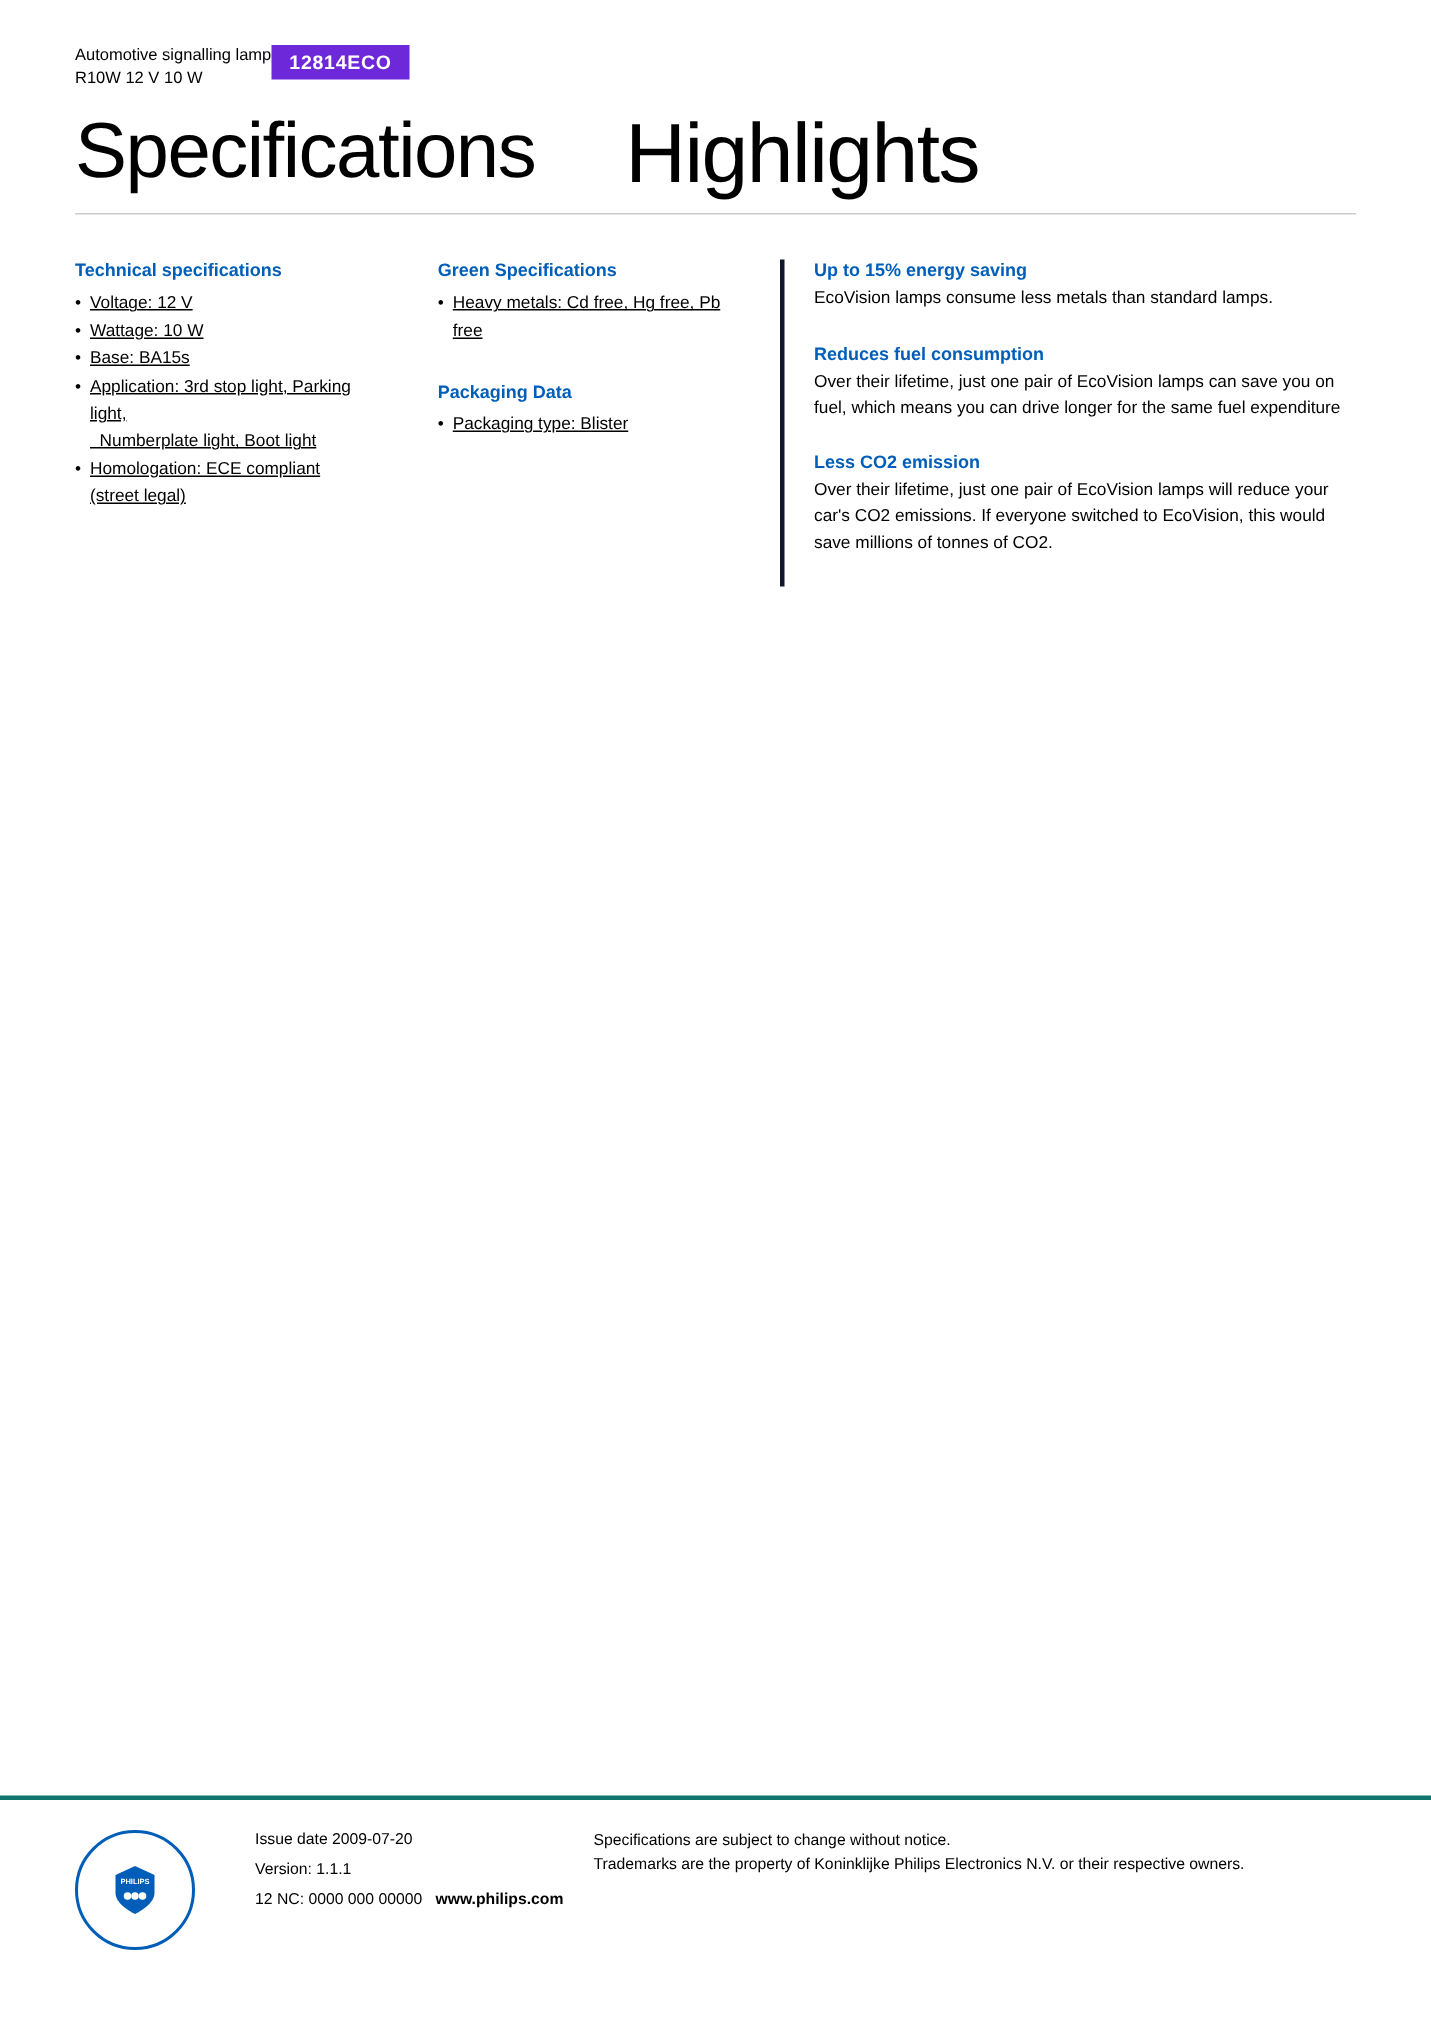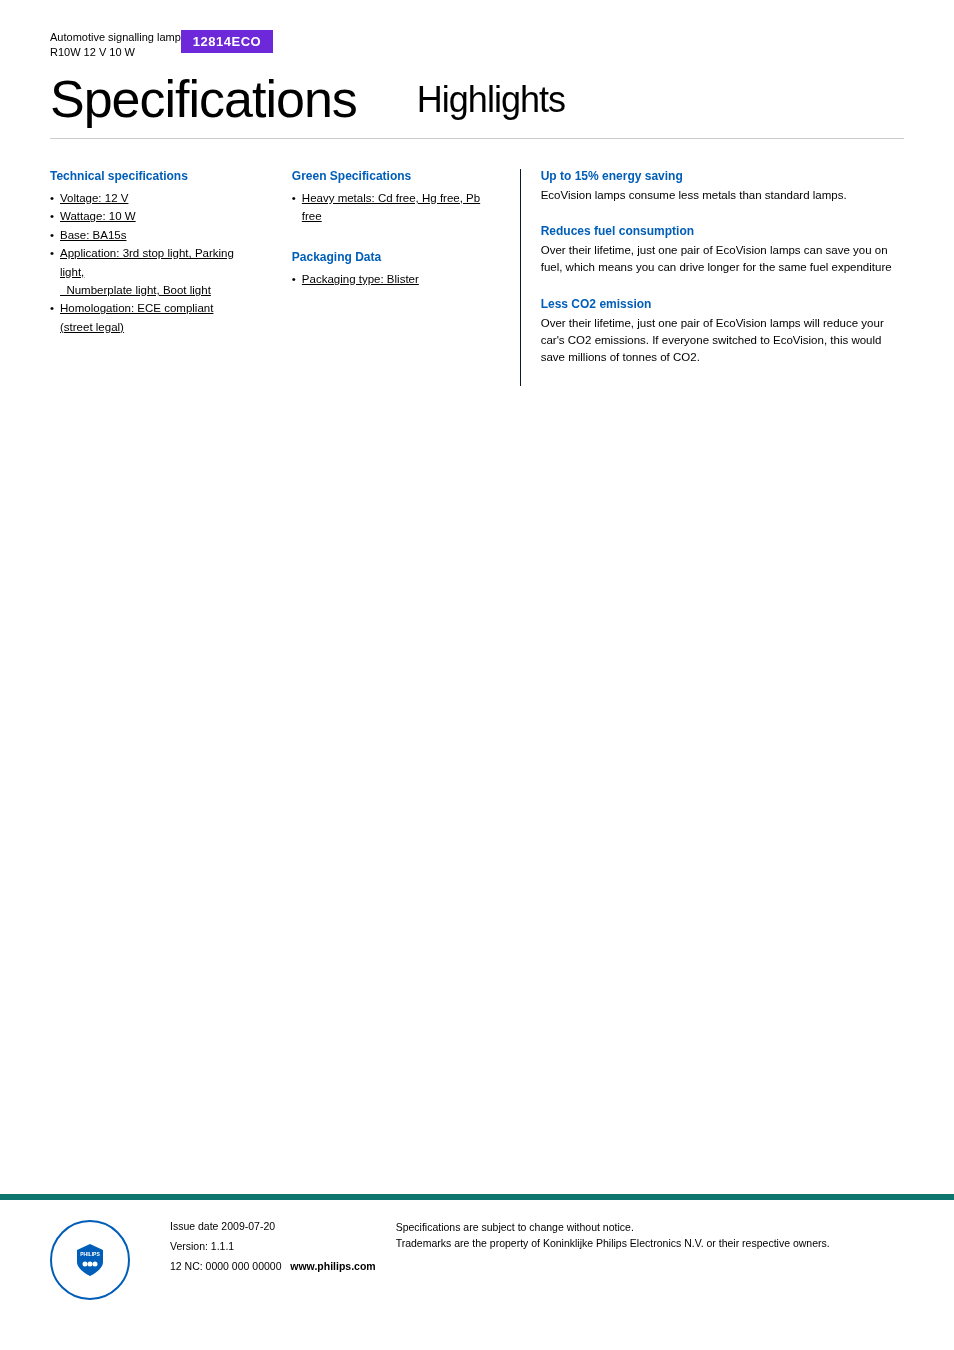--- a/index.html
+++ b/index.html
@@ -58,21 +58,21 @@
 
     .page-title {
       font-size: 52px;
       font-weight: 300;
       color: #000;
       letter-spacing: -1px;
       line-height: 1.1;
     }
 
     .highlights-title {
-      font-size: 36px;
+      font-size: 56px;
       font-weight: 300;
       color: #000;
       letter-spacing: -1px;
       line-height: 1.1;
       flex: 1;
       text-align: left;
       padding-left: 60px;
     }
 
     .content-area {
@@ -81,21 +81,21 @@
     }
 
     .left-panel {
       width: 55%;
       padding-right: 30px;
     }
 
     .right-panel {
       width: 45%;
       padding-left: 20px;
-      border-left: 1px solid #0f172a;
+      border-left: 3px solid #0f172a;
     }
 
     .spec-section {
       margin-bottom: 24px;
     }
 
     .spec-section-title {
       font-size: 12px;
       font-weight: bold;
       color: #005eb8;
@@ -150,21 +150,21 @@
       color: #000;
       line-height: 1.5;
     }
 
     .footer {
       position: absolute;
       bottom: 30px;
       left: 0;
       right: 0;
       padding: 20px 50px;
-      border-top: 6px solid #0f766e;
+      border-top: 3px solid #0f766e;
       display: flex;
       align-items: flex-start;
       gap: 30px;
     }
 
     .philips-logo {
       width: 90px;
       flex-shrink: 0;
     }
 

